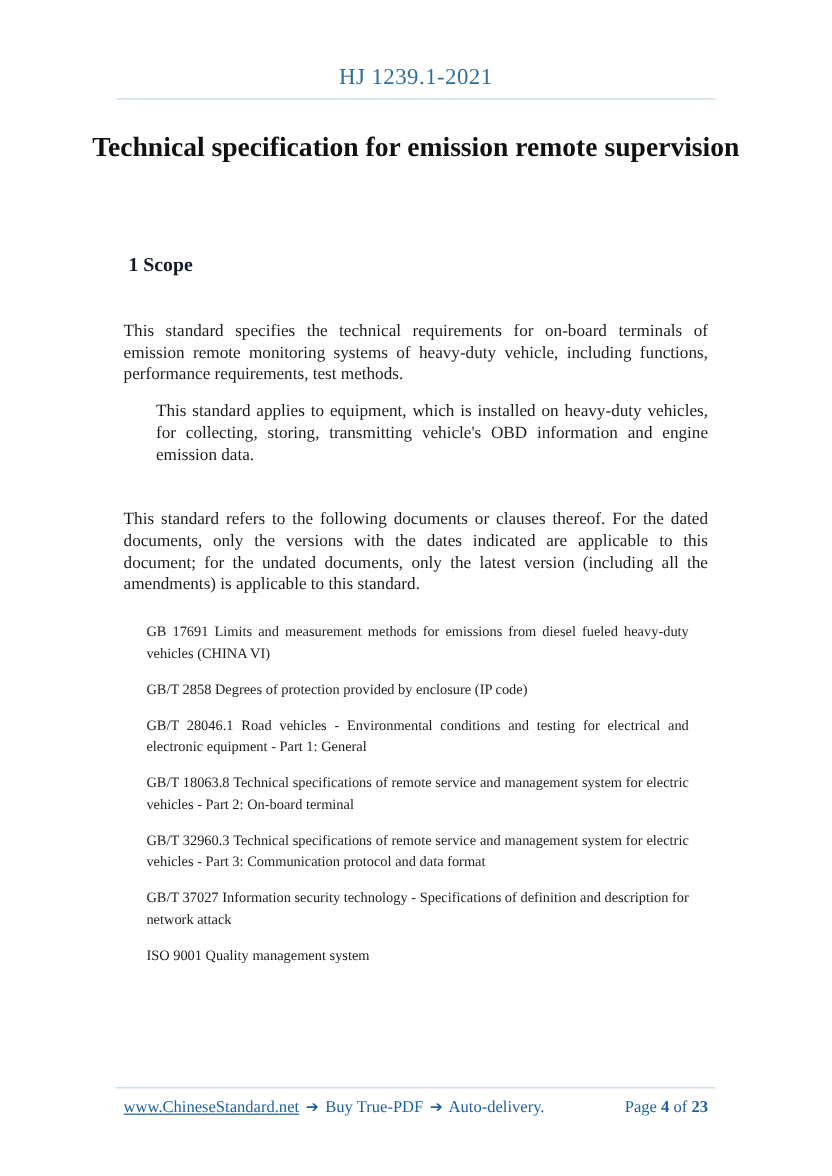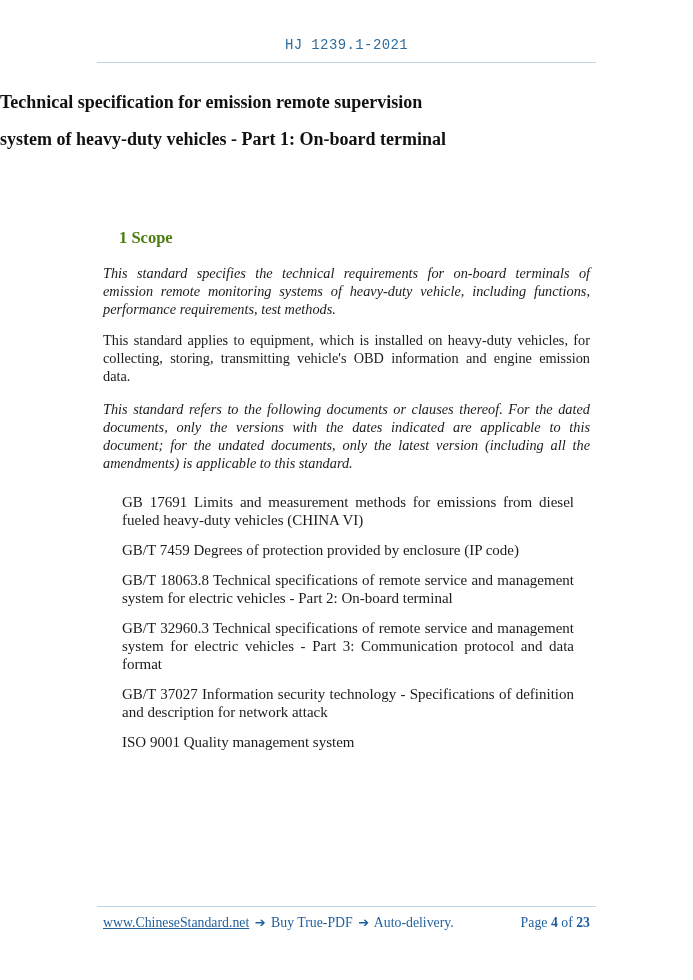--- a/index.html
+++ b/index.html
@@ -6,58 +6,58 @@
   html, body { margin: 0; padding: 0; }
   body {
     width: 693px; height: 980px;
     background: #ffffff;
     font-family: "Liberation Serif", "DejaVu Serif", serif;
     color: #1b1b1b;
     position: relative;
     overflow: hidden;
   }
   .doc-number {
-    padding-top: 37px;
+    padding-top: 57px;
     text-align: center;
-    font-size: 14px;
+    font-size: 19px;
     line-height: 16px;
     color: #2e6d9e;
     letter-spacing: 0.4px;
-    font-family: Liberation Mono, monospace;
   }
   .rule { height: 1px; background: #bdd5e9; }
   .header-rule { margin: 9px 97px 0 97px; }
   .title {
     margin-top: 21px;
+    text-align: center;
     font-weight: bold;
-    font-size: 18px;
+    font-size: 23px;
     color: #111111;
   }
   .title-line { line-height: 37px; }
   .content { margin: 0 103px; }
   .section-heading {
     font-size: 16.5px;
     font-weight: bold;
-    margin: 16px;
-    color: #4d7c0f;
+    margin: 4px;
+    color: #0f172a;
   }
   #scope-heading { margin-top: 70px; }
   #normative-heading { margin-top: 37px; }
   .para {
     margin: 0;
     font-size: 14.3px;
     line-height: 18px;
     text-align: justify;
   }
-  .para-first { margin-top: 15px; font-style: italic; }
-  .para-next { margin-top: 13px; }
+  .para-first { margin-top: 36px; }
+  .para-next { margin-top: 13px; margin-left: 27px; }
   .ref-list { margin-top: 21px; }
   .ref {
     margin: 0 16px 12px 19px;
-    font-size: 15px;
+    font-size: 12px;
     line-height: 18px;
     text-align: justify;
   }
   .footer { position: absolute; top: 906px; left: 0; width: 693px; }
   .footer-rule { margin: 0 97px; }
   .footer-row {
     display: flex;
     justify-content: space-between;
     align-items: baseline;
     margin: 0 103px;
@@ -82,34 +82,34 @@
 </head>
 <body>
 
 <div class="page">
 
   <div class="doc-number">HJ 1239.1-2021</div>
   <div class="rule header-rule"></div>
 
   <div class="title">
     <div class="title-line">Technical specification for emission remote supervision</div>
-    <div class="title-line">system of heavy-duty vehicles - Part 1: On-board terminal</div>
   </div>
 
   <div class="content">
 
     <h1 class="section-heading" id="scope-heading">1 Scope</h1>
     <p class="para para-first">This standard specifies the technical requirements for on-board terminals of emission remote monitoring systems of heavy-duty vehicle, including functions, performance requirements, test methods.</p>
     <p class="para para-next">This standard applies to equipment, which is installed on heavy-duty vehicles, for collecting, storing, transmitting vehicle's OBD information and engine emission data.</p>
 
     <p class="para para-first">This standard refers to the following documents or clauses thereof. For the dated documents, only the versions with the dates indicated are applicable to this document; for the undated documents, only the latest version (including all the amendments) is applicable to this standard.</p>
 
     <div class="ref-list">
       <p class="ref">GB 17691 Limits and measurement methods for emissions from diesel fueled heavy-duty vehicles (CHINA VI)</p>
-      <p class="ref">GB/T 7459 Degrees of protection provided by enclosure (IP code)</p>
+      <p class="ref">GB/T 2858 Degrees of protection provided by enclosure (IP code)</p>
+      <p class="ref">GB/T 28046.1 Road vehicles - Environmental conditions and testing for electrical and electronic equipment - Part 1: General</p>
       <p class="ref">GB/T 18063.8 Technical specifications of remote service and management system for electric vehicles - Part 2: On-board terminal</p>
       <p class="ref">GB/T 32960.3 Technical specifications of remote service and management system for electric vehicles - Part 3: Communication protocol and data format</p>
       <p class="ref">GB/T 37027 Information security technology - Specifications of definition and description for network attack</p>
       <p class="ref">ISO 9001 Quality management system</p>
     </div>
 
   </div>
 
   <div class="footer">
     <div class="rule footer-rule"></div>

